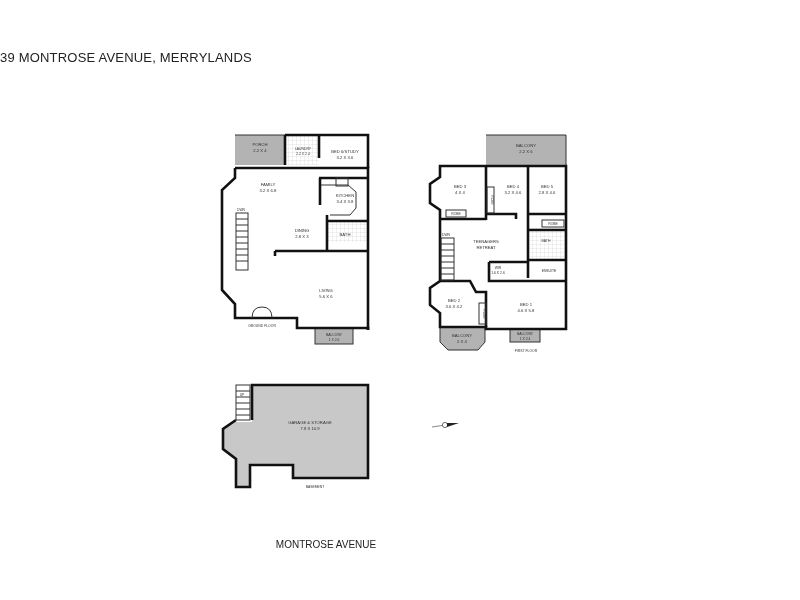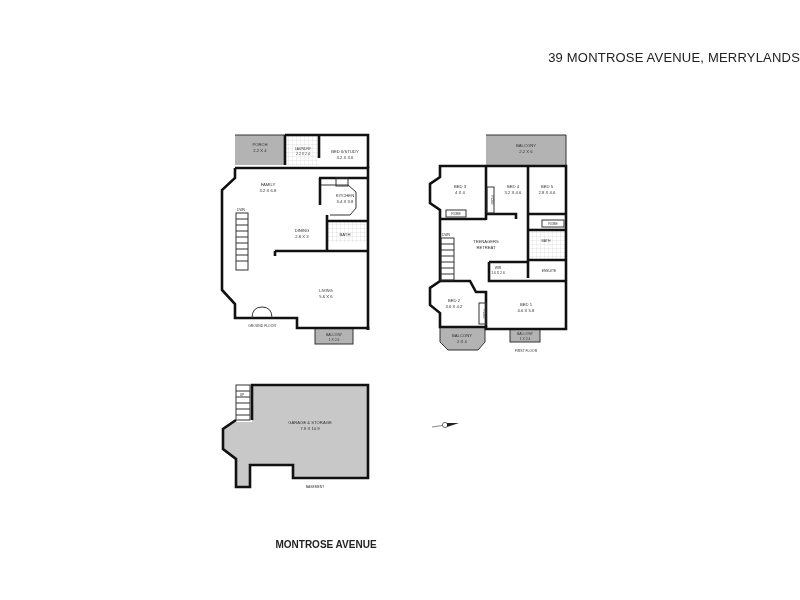--- a/index.html
+++ b/index.html
@@ -1,19 +1,19 @@
 <!DOCTYPE html>
 <html><head>
 <meta charset="utf-8">
 <style>
   html, body { margin: 0; padding: 0; }
   body { width: 800px; height: 600px; background: #ffffff; position: relative; overflow: hidden;
          font-family: "Liberation Sans", sans-serif; color: #222; }
-  .title { position: absolute; top: 50px; left: 0; width: 800px; text-align: right; font-size: 13px; letter-spacing: 0.2px; }
-  .street { position: absolute; top: 539px; left: 0; width: 652px; text-align: center; font-size: 10px; font-weight: bold; }
+  .title { position: absolute; top: 50px; left: 0; width: 800px; text-align: left; font-size: 13px; letter-spacing: 0.2px; }
+  .street { position: absolute; top: 539px; left: 0; width: 652px; text-align: center; font-size: 10px; }
   svg { position: absolute; left: 0; top: 0; }
   .lbl { font-family: "Liberation Sans", sans-serif; fill: #333; text-anchor: middle; }
   .lbl-sm { font-size: 4.2px; }
   .lbl-xs { font-size: 3.4px; }
   .wall { stroke: #111; stroke-width: 2.6; fill: none; stroke-linejoin: miter; }
   .wallthin { stroke: #333; stroke-width: 1; fill: none; }
   .grey { fill: #b3b3b3; }
   .tile { fill: url(#tiles); }
 </style>
 </head>

